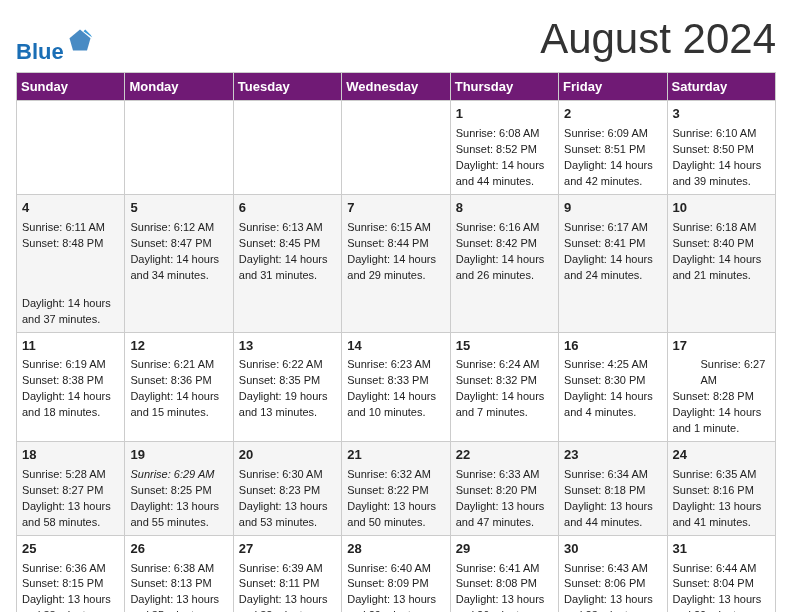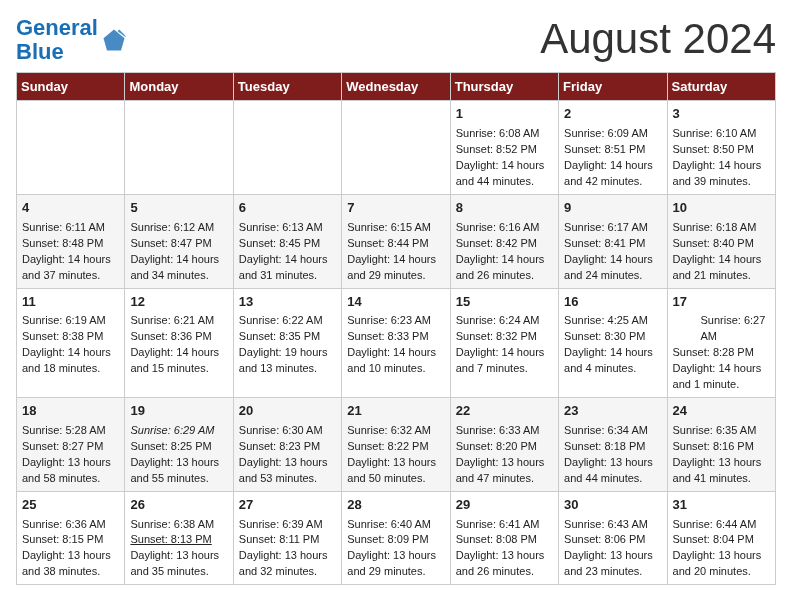--- a/index.html
+++ b/index.html
@@ -47,21 +47,21 @@
       font-size: 16px;
       color: #555;
       margin-top: 2px;
     }
     table {
       width: 100%;
       border-collapse: collapse;
       font-size: 11px;
     }
     thead tr th {
-      background: #7f1d1d;
+      background: #701a75;
       color: #fff;
       padding: 6px 4px;
       text-align: left;
       font-size: 13px;
       font-weight: bold;
       border: 1px solid #ccc;
     }
     tbody tr td {
       border: 1px solid #ccc;
       vertical-align: top;
@@ -87,21 +87,21 @@
     }
   </style>
 </head>
 <body>
 
 <div class="header-area">
   <div class="logo-area">
     <div>
       <div style="display:flex;align-items:center;">
         <div class="logo-text">
-          <span>General</span><br>
+          <br>
           <span style="color:#1a6eb5;">Blue</span>
         </div>
         <svg class="logo-icon" viewBox="0 0 32 32" fill="none">
           <polygon points="16,4 28,14 24,28 8,28 4,14" fill="#1a6eb5" opacity="0.8"></polygon>
           <polygon points="20,6 30,13 28,10 22,4" fill="#3a9ad9"></polygon>
         </svg>
       </div>
     </div>
   </div>
   <div class="title-area">
@@ -144,21 +144,21 @@
           <span style="display: block;">Sunrise: 6:10 AM</span>
           <span style="display: block;">Sunset: 8:50 PM</span>
           <span style="display: block;">Daylight: 14 hours and 39 minutes.</span>
         </td>
       </tr>
       <tr>
         <td>
           <span class="day-number">4</span>
           <span style="display: block;">Sunrise: 6:11 AM</span>
           <span style="display: block;">Sunset: 8:48 PM</span>
-          <span style="display: block;">Daylight: 14 hours and 37 minutes.</span>
+          <span style="display: block; margin-top: 44px;">Daylight: 14 hours and 37 minutes.</span>
         </td>
         <td>
           <span class="day-number">5</span>
           <span style="display: block;">Sunrise: 6:12 AM</span>
           <span style="display: block;">Sunset: 8:47 PM</span>
           <span style="display: block;">Daylight: 14 hours and 34 minutes.</span>
         </td>
         <td>
           <span class="day-number">6</span>
           <span style="display: block;">Sunrise: 6:13 AM</span>
@@ -281,21 +281,21 @@
       <tr>
         <td>
           <span class="day-number">25</span>
           <span style="display: block;">Sunrise: 6:36 AM</span>
           <span style="display: block;">Sunset: 8:15 PM</span>
           <span style="display: block;">Daylight: 13 hours and 38 minutes.</span>
         </td>
         <td>
           <span class="day-number">26</span>
           <span style="display: block;">Sunrise: 6:38 AM</span>
-          <span style="display: block; text-decoration: underline;">Sunset: 8:13 PM</span>
+          <span style="display: block;">Sunset: 8:13 PM</span>
           <span style="display: block;">Daylight: 13 hours and 35 minutes.</span>
         </td>
         <td>
           <span class="day-number">27</span>
           <span style="display: block;">Sunrise: 6:39 AM</span>
           <span style="display: block;">Sunset: 8:11 PM</span>
           <span style="display: block;">Daylight: 13 hours and 32 minutes.</span>
         </td>
         <td>
           <span class="day-number">28</span>

